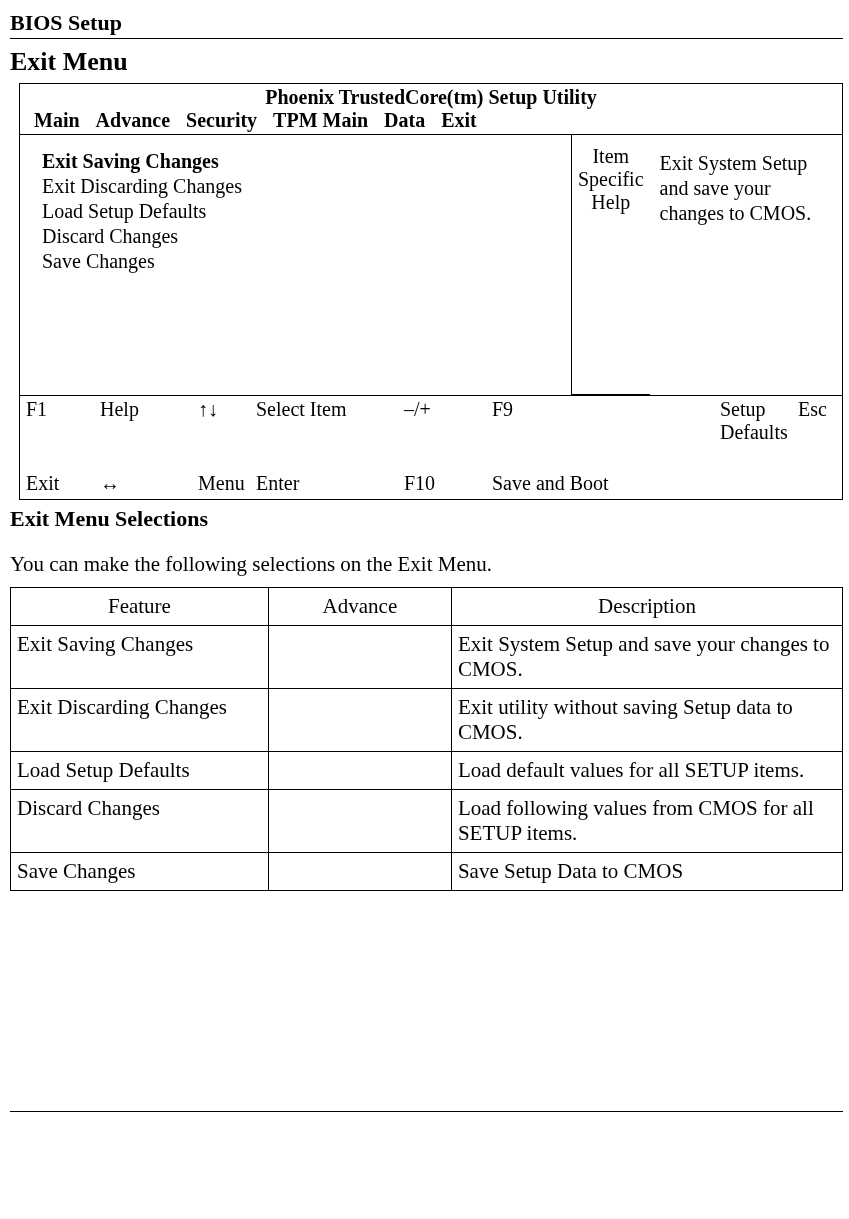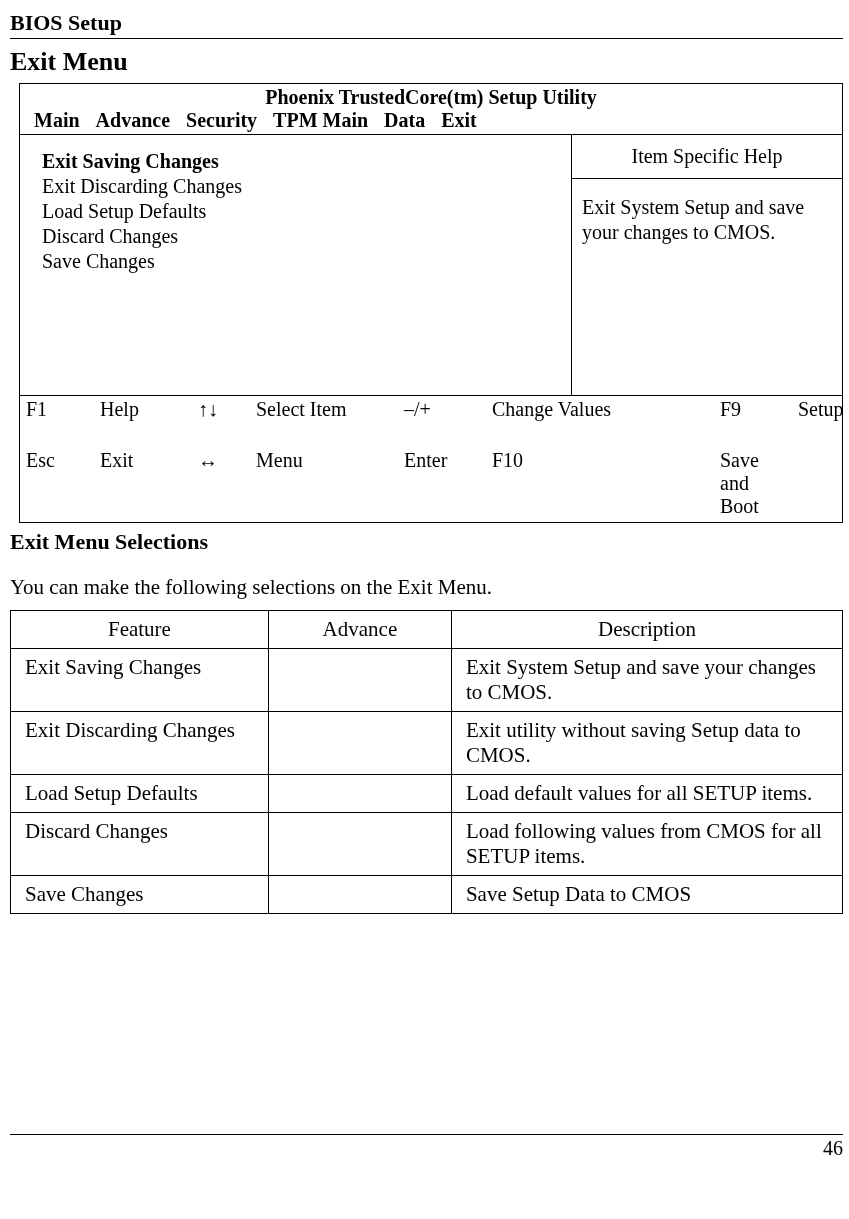--- a/index.html
+++ b/index.html
@@ -55,21 +55,20 @@
     flex: 1;
     padding: 14px 10px 10px 22px;
     font-size: 20px;
     line-height: 1.25;
   }
   .bios-left .selected { font-weight: bold; }
   .bios-right {
     width: 270px;
     border-left: 1px solid #000;
     display: flex;
-    flex-direction: column;
   }
   .help-title {
     text-align: center;
     padding: 10px 6px;
     border-bottom: 1px solid #000;
     font-size: 20px;
   }
   .help-body {
     padding: 16px 10px 10px 10px;
     font-size: 20px;
@@ -93,21 +92,21 @@
     font-size: 21px;
     margin: 20px 0 10px 0;
   }
   table.sel {
     border-collapse: collapse;
     width: 100%;
     font-size: 21px;
   }
   table.sel th, table.sel td {
     border: 1px solid #000;
-    padding: 6px 14px;
+    padding: 6px 6px;
     vertical-align: top;
     text-align: left;
     font-weight: normal;
   }
   table.sel th {
     text-align: center;
   }
   .page-foot {
     margin-top: 220px;
   }
@@ -152,21 +151,20 @@
       <div class="help-title">Item Specific Help</div>
       <div class="help-body">Exit System Setup and save your changes to CMOS.</div>
     </div>
   </div>
   <div class="bios-footer">
     <span>F1</span>
     <span>Help</span>
     <span>↑↓</span>
     <span>Select Item</span>
     <span>–/+</span>
-    <span>Change Values</span>
     <span>F9</span>
     <span>Setup Defaults</span>
 
     <span>Esc</span>
     <span>Exit</span>
     <span>↔</span>
     <span>Menu</span>
     <span>Enter</span>
     <span>F10</span>
     <span>Save and Boot</span>
@@ -208,14 +206,13 @@
     <tr>
       <td>Save Changes</td>
       <td></td>
       <td>Save Setup Data to CMOS</td>
     </tr>
   </tbody>
 </table>
 
 <div class="page-foot">
   <hr class="hr">
-  <div class="page-num">46</div>
 </div>
 
 </body></html>

